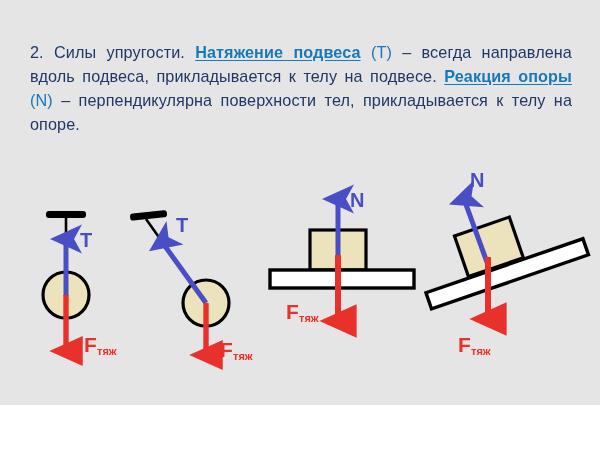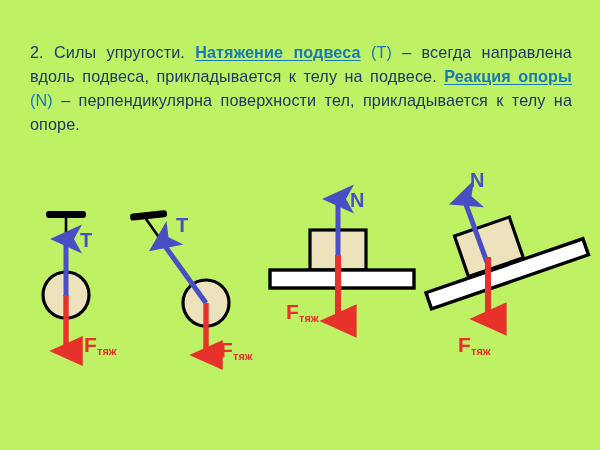--- a/index.html
+++ b/index.html
@@ -11,22 +11,22 @@
   body {
     width: 600px;
     height: 450px;
     font-family: "Liberation Sans", sans-serif;
     overflow: hidden;
     position: relative;
   }
   #slide {
     position: relative;
     width: 600px;
-    height: 450px;
-    background: #bef264;
+    height: 405px;
+    background: #e5e5e5;
   }
 
   
   #header-text {
     position: absolute;
     left: 30px;
     top: 40px;
     width: 542px;
     font-size: 16.2px;
     line-height: 24px;

